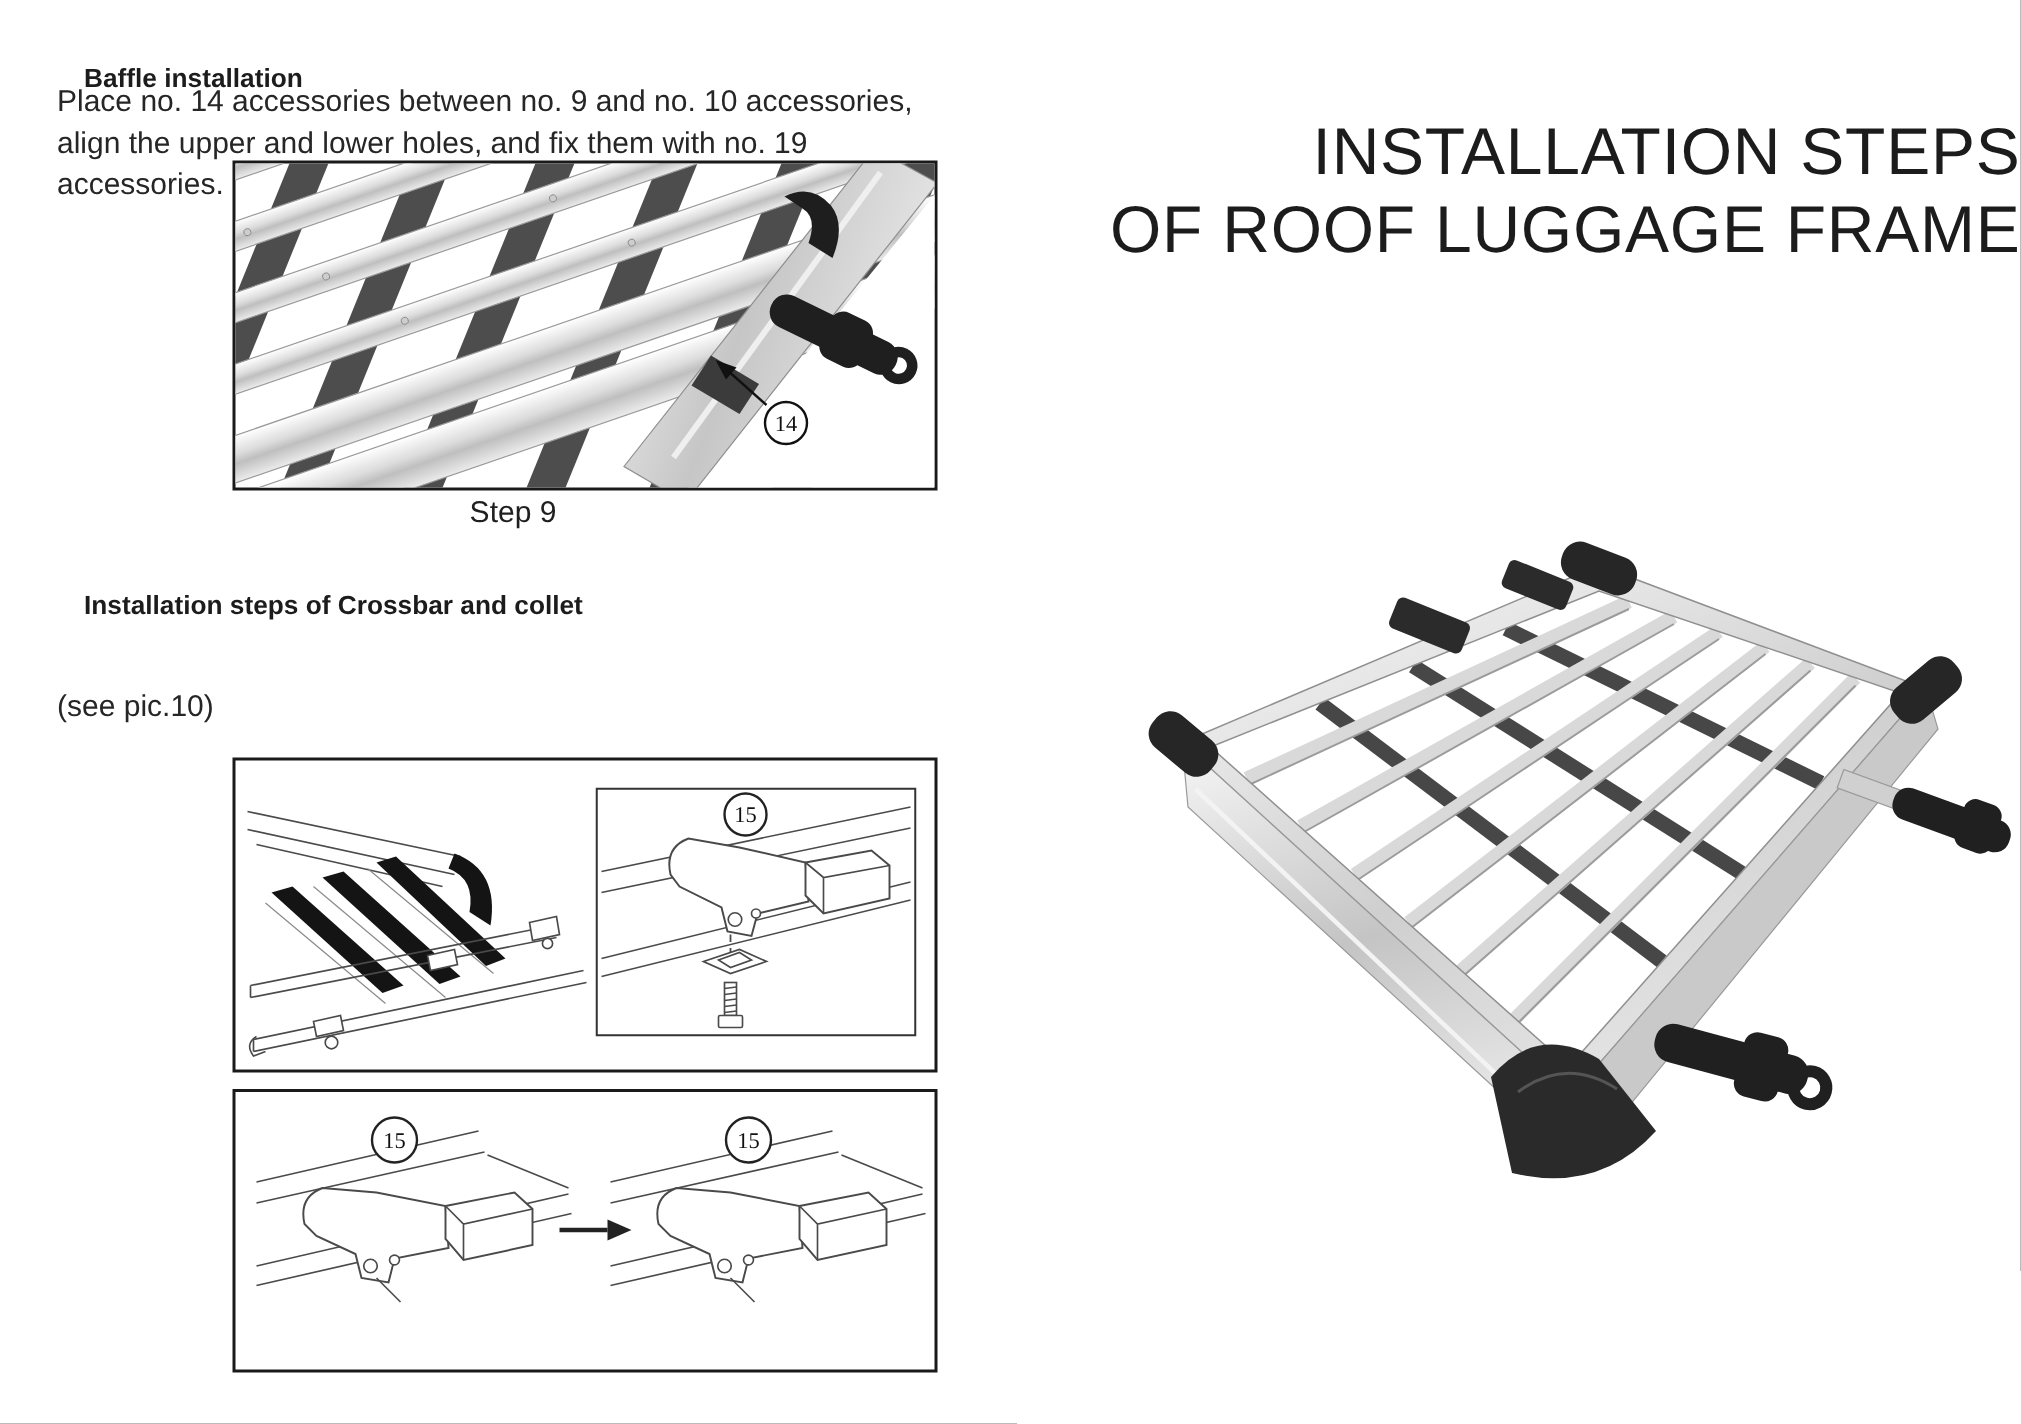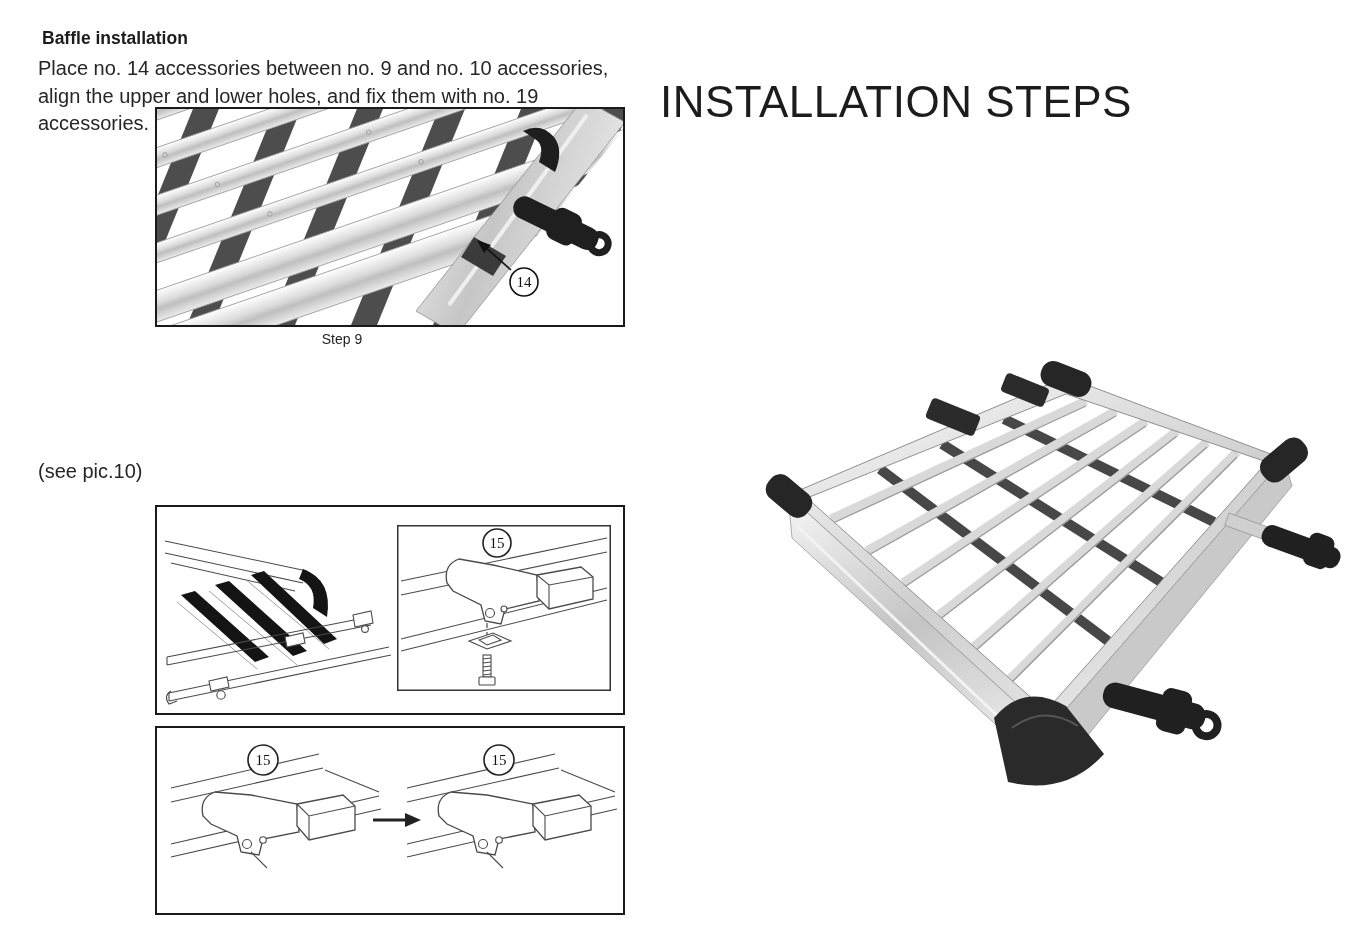--- a/index.html
+++ b/index.html
@@ -2,28 +2,28 @@
 <html><head>
 <meta charset="utf-8">
 <style>
   html,body{margin:0;padding:0;background:#888;}
   .page{
     position:relative;width:1347px;height:949px;background:#ffffff;
     font-family:"Liberation Sans","DejaVu Sans",sans-serif;color:#222;
     overflow:hidden;margin:0 auto;
   }
   .abs{position:absolute;}
-  h2.sec{font-size:17.5px;font-weight:bold;margin:4px;color:#1c1c1c;}
+  h2.sec{font-size:17.5px;font-weight:bold;margin:18px;color:#1c1c1c;}
   p.body{font-size:20px;line-height:1.38;margin:0;white-space:pre-wrap;color:#262626;}
   .figbox{border:2px solid #1a1a1a;background:#fff;box-sizing:border-box;margin-left:48px;}
   .figbox svg{display:block;}
-  .caption{font-size:14px;color:#1f1f1f;text-align:center;}
+  .caption{font-size:20px;color:#1f1f1f;text-align:center;}
   .title{
     font-size:44px;line-height:1.18;letter-spacing:0.5px;color:#1c1c1c;
-    text-align:left;font-weight:400;
+    text-align:right;font-weight:400;
   }
   svg text.callout{font-family:"Liberation Serif","DejaVu Serif",serif;font-size:15px;fill:#111;text-anchor:middle;}
 </style>
 </head>
 <body>
 
 <div class="page">
 
   <div class="abs" style="left:38px;top:24px;">
     <h2 class="sec">Baffle installation</h2>
@@ -87,20 +87,23 @@
       <g>
         <line x1="354" y1="161" x2="327" y2="137" stroke="#111" stroke-width="1.6"></line>
         <polygon points="320,131 334,136 327,144" fill="#111"></polygon>
         <circle cx="367" cy="173" r="14" fill="#fff" stroke="#111" stroke-width="1.6"></circle>
         <text class="callout" x="367" y="178">14</text>
       </g>
     </svg>
   </div>
   <div class="caption abs" style="left:107px;top:331px;width:470px;">Step 9</div>
 
+  <div class="abs" style="left:38px;top:375px;">
+    <h2 class="sec">Installation steps of Crossbar and collet</h2>
+  </div>
   <p class="body abs" style="left:38px;top:458px;">(see pic.10)</p>
 
   <div class="figbox abs" style="left:107px;top:505px;width:470px;height:210px;">
     <svg width="466" height="206" viewBox="0 0 466 206">
 
       <g stroke="#4a4a4a" stroke-width="1.1" fill="none">
         <path d="M8,34 L150,64"></path>
           <path d="M8,46 L146,76"></path>
           <path d="M14,56 L138,84"></path>
         <path d="M20,95 L100,162" stroke="#8a8a8a" stroke-width="0.8"></path>
@@ -173,20 +176,21 @@
       <text class="callout" x="342" y="37">15</text>
       <g>
         <line x1="216" y1="92" x2="248" y2="92" stroke="#222" stroke-width="3"></line>
         <polygon points="248,85 248,99 264,92" fill="#222"></polygon>
       </g>
     </svg>
   </div>
 
   <div class="title abs" style="left:660px;top:76px;width:687px;">
     <div>INSTALLATION STEPS</div>
+    <div>OF ROOF LUGGAGE FRAME</div>
   </div>
 
   <div class="abs" style="left:762px;top:326px;">
     <svg width="585" height="470" viewBox="0 0 585 470">
       <defs>
         <linearGradient id="aluWall" x1="0" y1="0" x2="0.3" y2="1">
           <stop offset="0" stop-color="#f7f7f7"></stop>
             <stop offset="0.55" stop-color="#c4c4c4"></stop>
           <stop offset="1" stop-color="#e8e8e8"></stop>
         </linearGradient>

